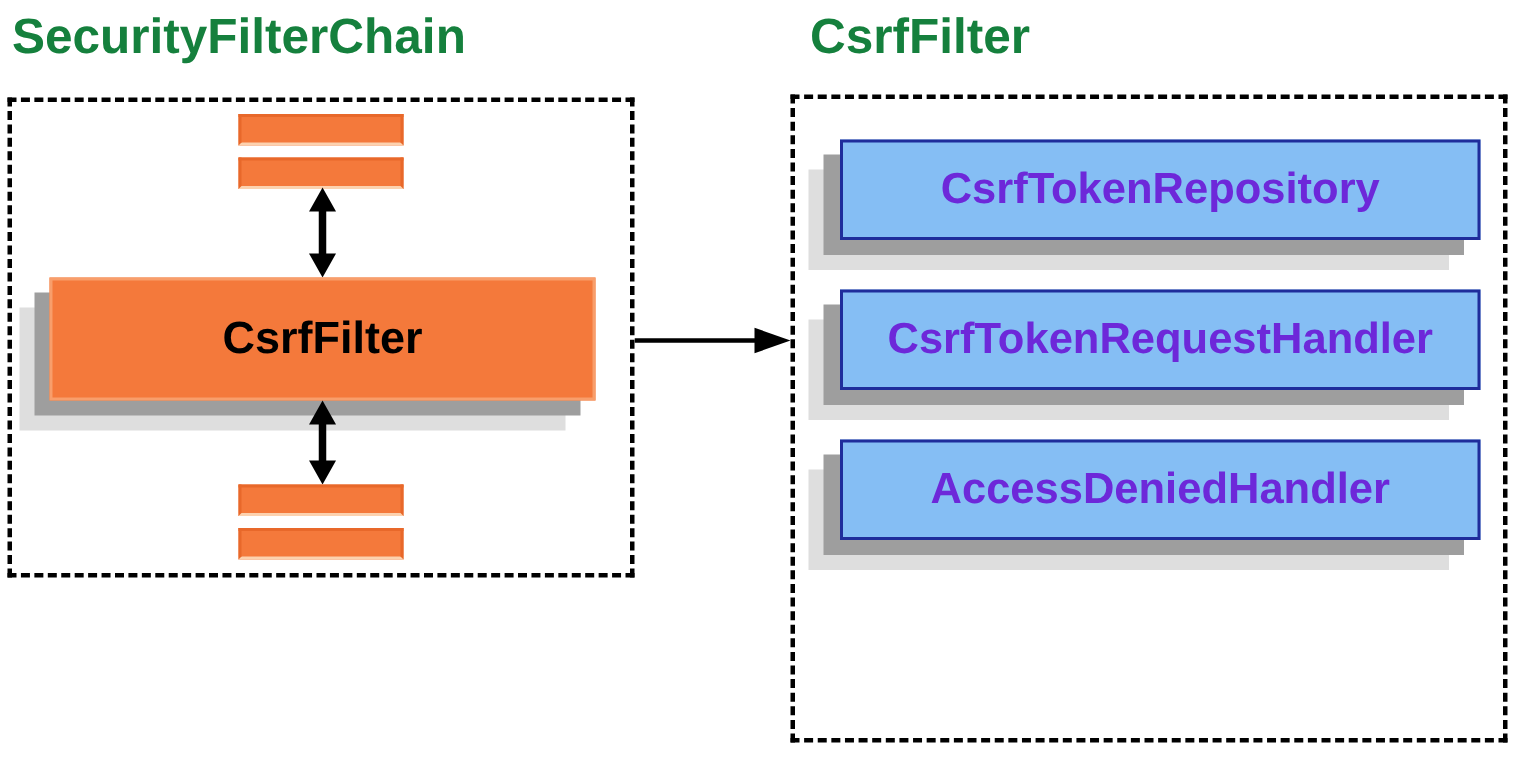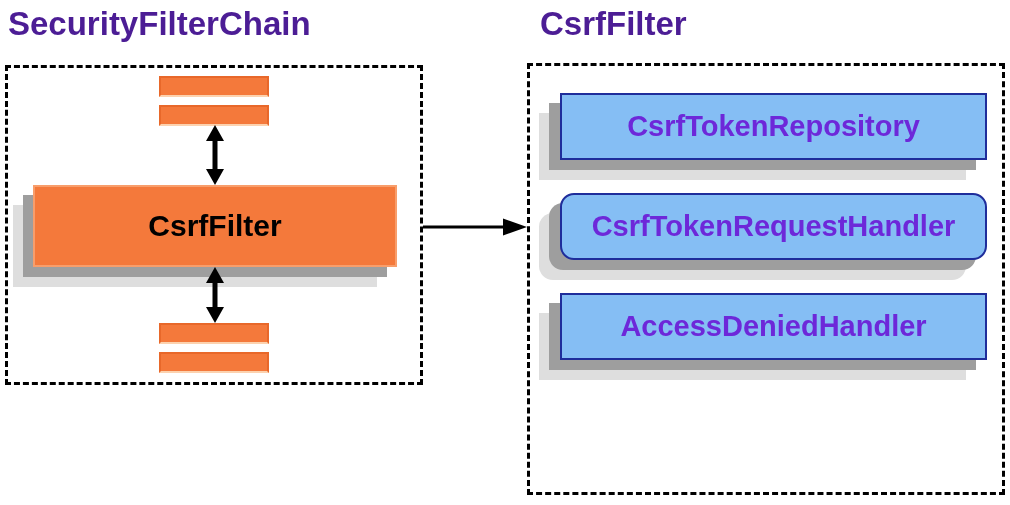--- a/index.html
+++ b/index.html
@@ -10,21 +10,21 @@
     --shadow-dark:#9E9E9E;
     --shadow-light:#DEDEDE;
     --arrow:#000000;
   }
   html,body{margin:0;padding:0;background:#ffffff;}
   .stage{
     position:relative;width:1010px;height:505px;overflow:hidden;
     font-family:"Liberation Sans","DejaVu Sans",sans-serif;background:#ffffff;
   }
   .title{
-    position:absolute;top:4px;font-size:33px;font-weight:bold;color:#4c1d95;
+    position:absolute;top:4px;font-size:33px;font-weight:bold;color:#15803d;
     line-height:40px;white-space:nowrap;
   }
   .title-left{left:8px;}
   .title-right{left:540px;}
   .dashed{
     position:absolute;border:3px dashed #000;background:transparent;
     box-sizing:border-box;
   }
   .left-box{left:5px;top:65px;width:418px;height:320px;}
   .right-box{left:527px;top:63px;width:478px;height:432px;}
@@ -50,21 +50,21 @@
   .blue-box{
     position:absolute;left:560px;width:427px;height:67px;
     background:var(--blue-fill);
     border:2px solid var(--blue-border);
     box-sizing:border-box;
     box-shadow:-11px 10px 0 var(--shadow-dark),-21px 20px 0 var(--shadow-light);
     display:flex;align-items:center;justify-content:center;
     font-size:29px;font-weight:bold;color:#6d28d9;
   }
   .blue-1{top:93px;}
-  .blue-2{top:193px;border-radius:14px;}
+  .blue-2{top:193px;}
   .blue-3{top:293px;}
   .blue-4{top:392px;}
   .arr{position:absolute;color:var(--arrow);}
   .arrow-top{left:200px;top:124px;}
   .arrow-bottom{left:200px;top:266px;}
   .arrow-flow{left:423px;top:213px;}
 </style>
 </head>
 <body>
 

